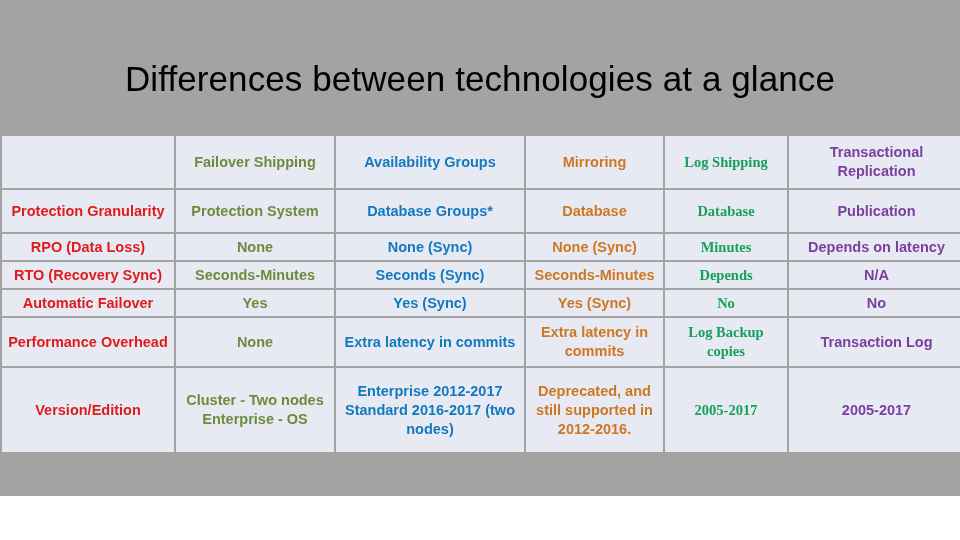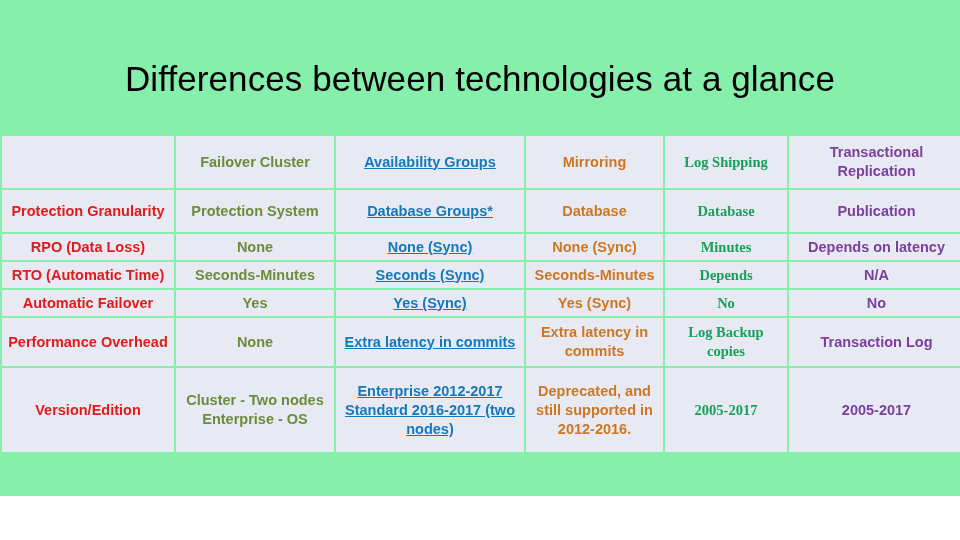--- a/index.html
+++ b/index.html
@@ -11,21 +11,21 @@
     width: 960px;
     height: 540px;
     background: #ffffff;
     font-family: "Liberation Sans", sans-serif;
     overflow: hidden;
   }
   #slide {
     position: relative;
     width: 960px;
     height: 496px;
-    background: #86efac;
+    background: #a3a3a3;
     box-sizing: border-box;
   }
   #slide-title {
     position: absolute;
     left: 0;
     top: 58px;
     width: 960px;
     text-align: center;
     font-size: 35px;
     font-weight: 400;
@@ -66,21 +66,21 @@
     height: 52px;
   }
   tr.r-granularity td { height: 42px; }
   tr.r-rpo td { height: 26px; }
   tr.r-rto td { height: 26px; }
   tr.r-auto td { height: 26px; }
   tr.r-perf td { height: 48px; }
   tr.r-version td { height: 84px; }
 
   .c-fc  { color: #6d8b3c; }
-  .c-ag  { color: #1279bf; text-decoration: underline; }
+  .c-ag  { color: #1279bf; }
   .c-mir { color: #cd7722; }
   .c-ls  { color: #16a05a; font-family: Liberation Serif, serif; }
   .c-tr  { color: #7b3f9d; }
 </style>
 </head>
 <body>
 
 <div id="slide">
 
   <div id="slide-title">Differences between technologies at a glance</div>
@@ -90,21 +90,21 @@
       <col style="width:172px">
       <col style="width:158px">
       <col style="width:188px">
       <col style="width:137px">
       <col style="width:122px">
       <col style="width:175px">
     </colgroup>
     <tbody>
       <tr class="header-row">
         <td class="corner"></td>
-        <td class="c-fc">Failover Cluster</td>
+        <td class="c-fc">Failover Shipping</td>
         <td class="c-ag">Availability Groups</td>
         <td class="c-mir">Mirroring</td>
         <td class="c-ls">Log Shipping</td>
         <td class="c-tr">Transactional Replication</td>
       </tr>
 
       <tr class="r-granularity">
         <td class="rowhead">Protection Granularity</td>
         <td class="c-fc">Protection System</td>
         <td class="c-ag">Database Groups*</td>
@@ -116,21 +116,21 @@
       <tr class="r-rpo">
         <td class="rowhead">RPO (Data Loss)</td>
         <td class="c-fc">None</td>
         <td class="c-ag">None (Sync)</td>
         <td class="c-mir">None (Sync)</td>
         <td class="c-ls">Minutes</td>
         <td class="c-tr">Depends on latency</td>
       </tr>
 
       <tr class="r-rto">
-        <td class="rowhead">RTO (Automatic Time)</td>
+        <td class="rowhead">RTO (Recovery Sync)</td>
         <td class="c-fc">Seconds-Minutes</td>
         <td class="c-ag">Seconds (Sync)</td>
         <td class="c-mir">Seconds-Minutes</td>
         <td class="c-ls">Depends</td>
         <td class="c-tr">N/A</td>
       </tr>
 
       <tr class="r-auto">
         <td class="rowhead">Automatic Failover</td>
         <td class="c-fc">Yes</td>

